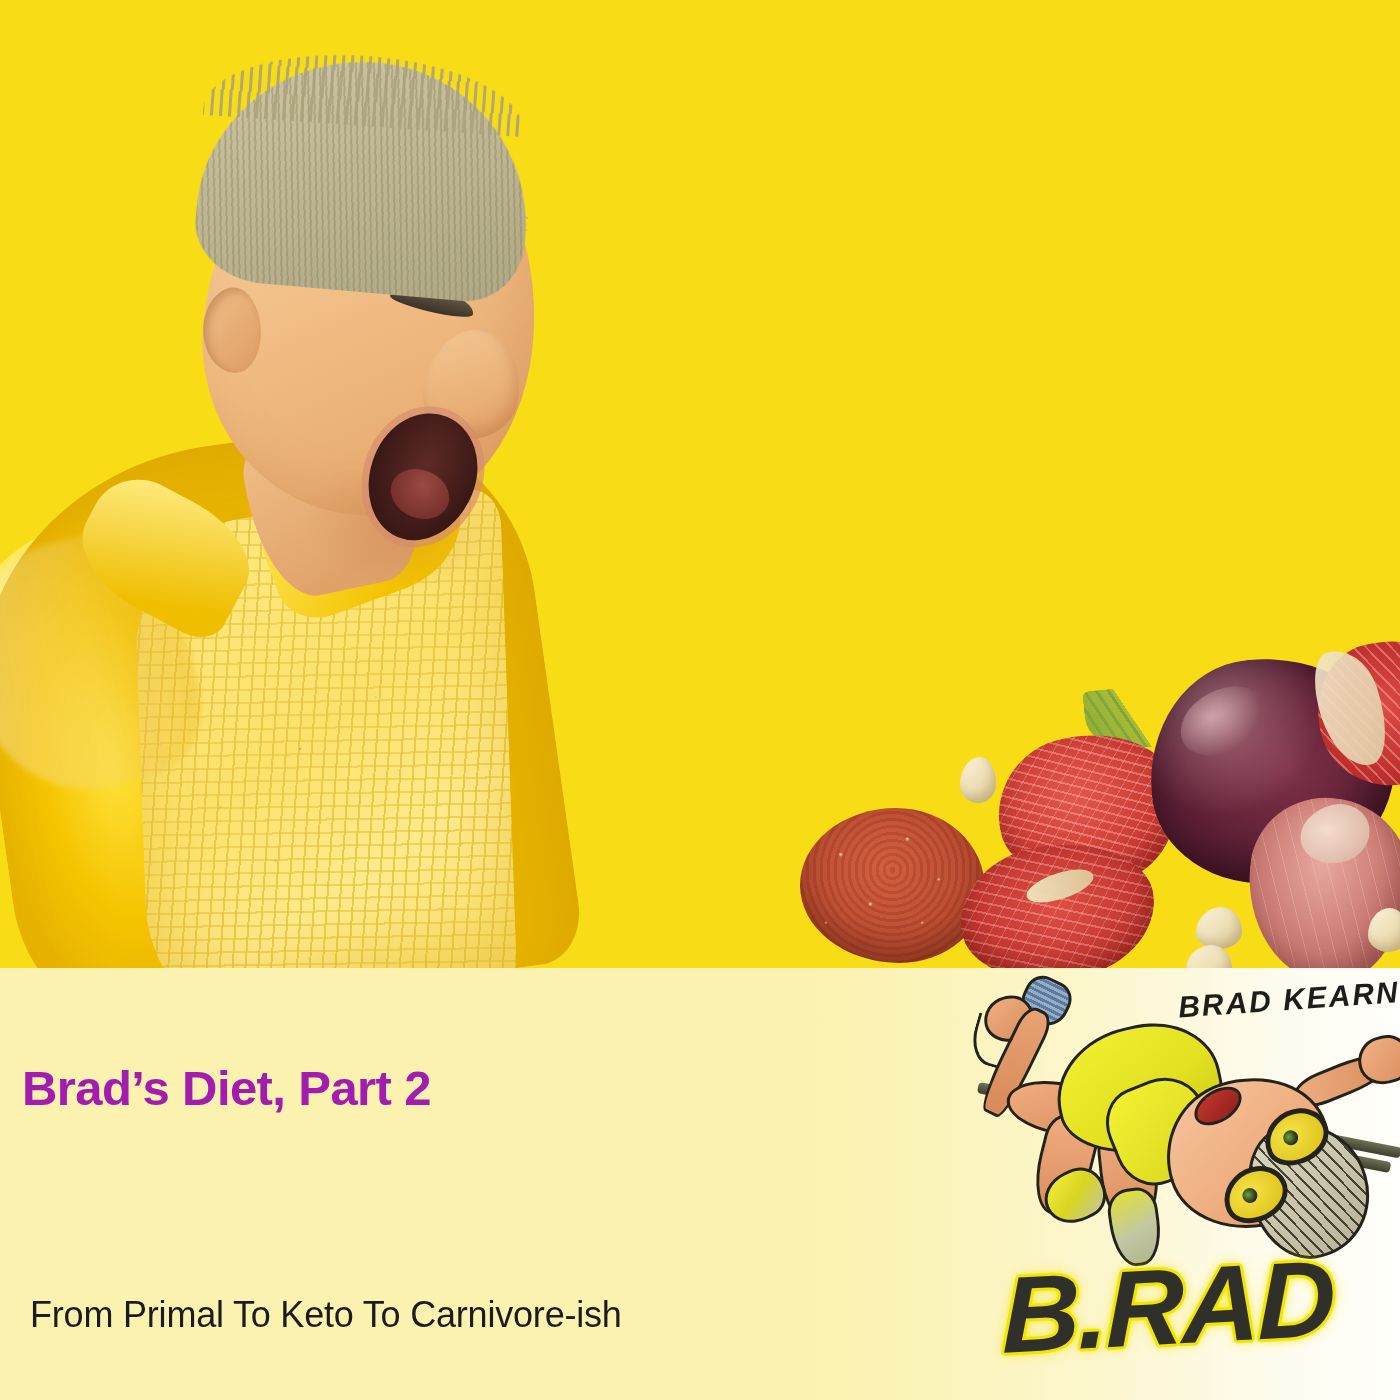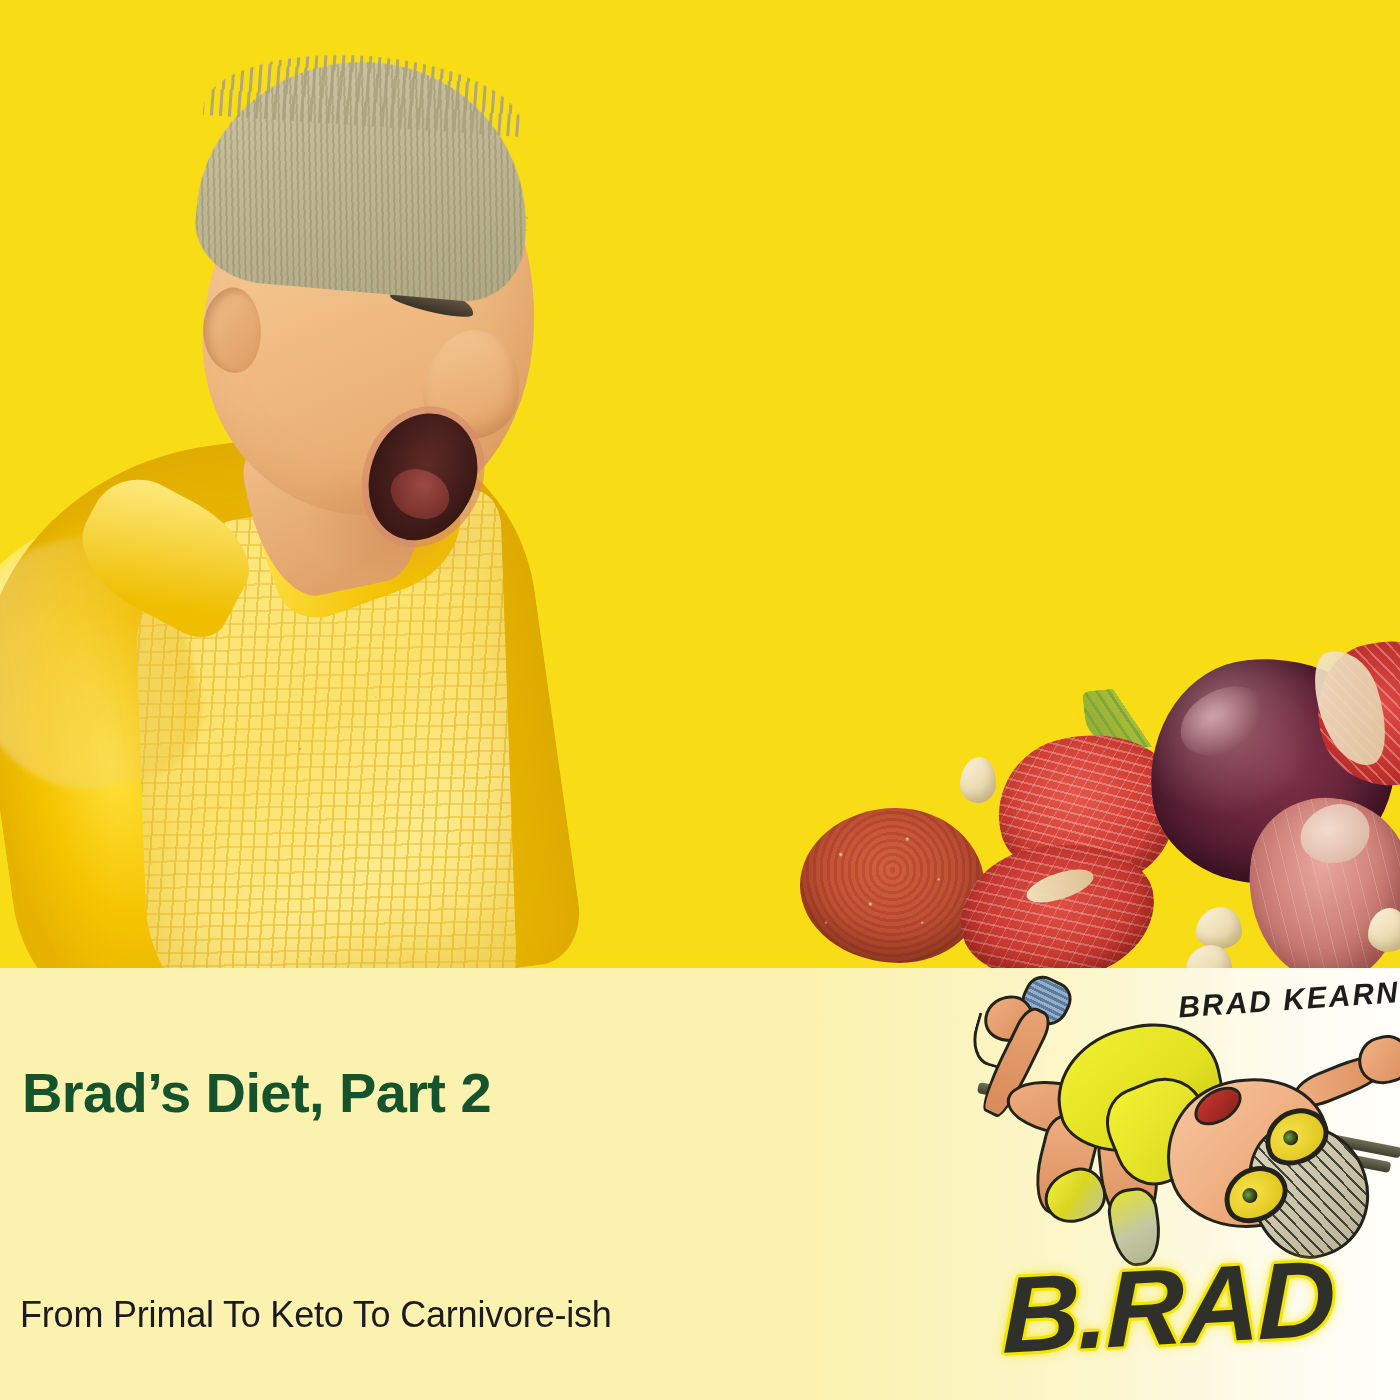--- a/index.html
+++ b/index.html
@@ -325,29 +325,29 @@
   
   .bottom-bar {
     position: absolute;
     left: 0; top: 968px;
     width: 1400px; height: 432px;
     background: linear-gradient(90deg,#FAF2AE 0%, #FAF2AE 58%, #FCF6CC 78%, #FEFCF0 92%, #FFFEFA 100%);
   }
   .episode-title {
     position: absolute;
     left: 22px; top: 1060px;
-    font-size: 56px;
+    font-size: 49px;
     font-weight: 700;
     letter-spacing: -0.6px;
-    color: #14532d;
+    color: #a21caf;
     white-space: nowrap;
   }
   .episode-subtitle {
     position: absolute;
-    left: 20px; top: 1294px;
+    left: 30px; top: 1294px;
     font-size: 36px;
     font-weight: 400;
     letter-spacing: -0.2px;
     color: #1C1C20;
     white-space: nowrap;
   }
 
   
   .logo {
     position: absolute;

